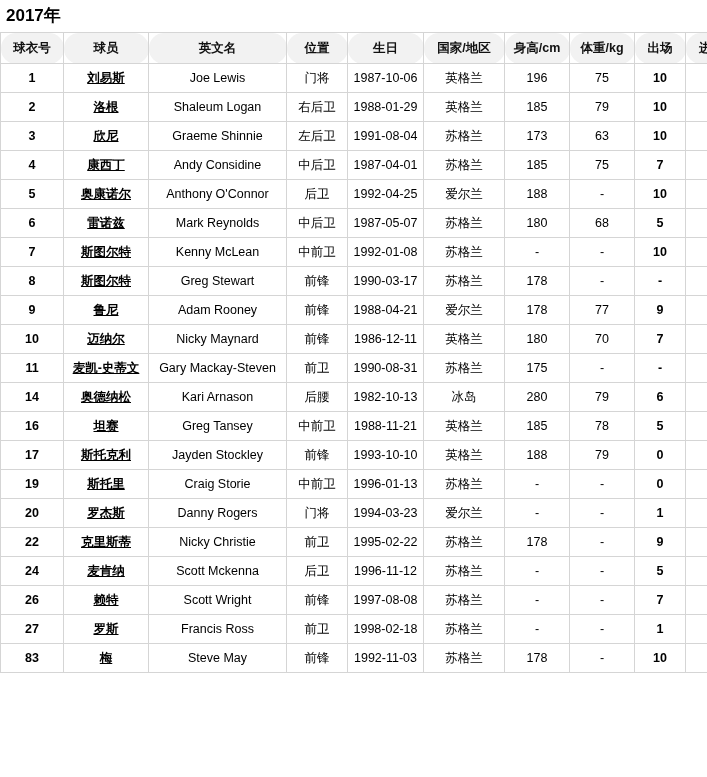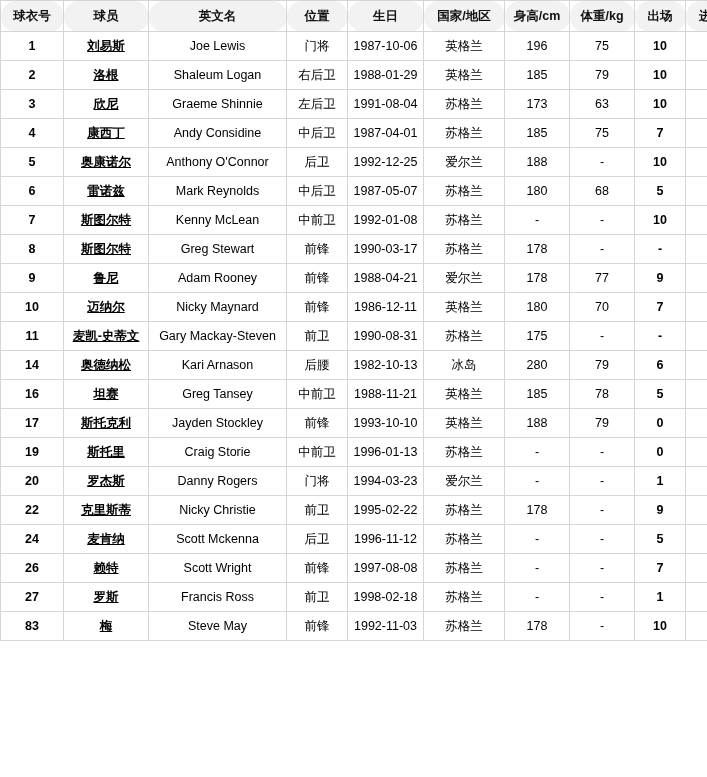--- a/index.html
+++ b/index.html
@@ -78,20 +78,21 @@
   .bottom-filler {
     height: 90px;
     background: #ffffff;
   }
 </style>
 </head>
 <body>
 
 <div class="page">
 
+  <div class="page-title">2017年</div>
 
   <table class="squad">
     <colgroup>
       <col class="c-num">
         <col class="c-cn">
         <col class="c-en">
         <col class="c-pos">
         <col class="c-dob">
       <col class="c-nat">
         <col class="c-ht">
@@ -160,21 +161,21 @@
         <td>185</td>
         <td>75</td>
         <td class="apps">7</td>
         <td class="goals">1</td>
       </tr>
       <tr>
         <td class="num">5</td>
         <td class="cn-name">奥康诺尔</td>
         <td>Anthony O'Connor</td>
         <td>后卫</td>
-        <td>1992-12-25</td>
+        <td>1992-04-25</td>
         <td>爱尔兰</td>
         <td>188</td>
         <td>-</td>
         <td class="apps">10</td>
         <td class="goals">0</td>
       </tr>
       <tr>
         <td class="num">6</td>
         <td class="cn-name">雷诺兹</td>
         <td>Mark Reynolds</td>

